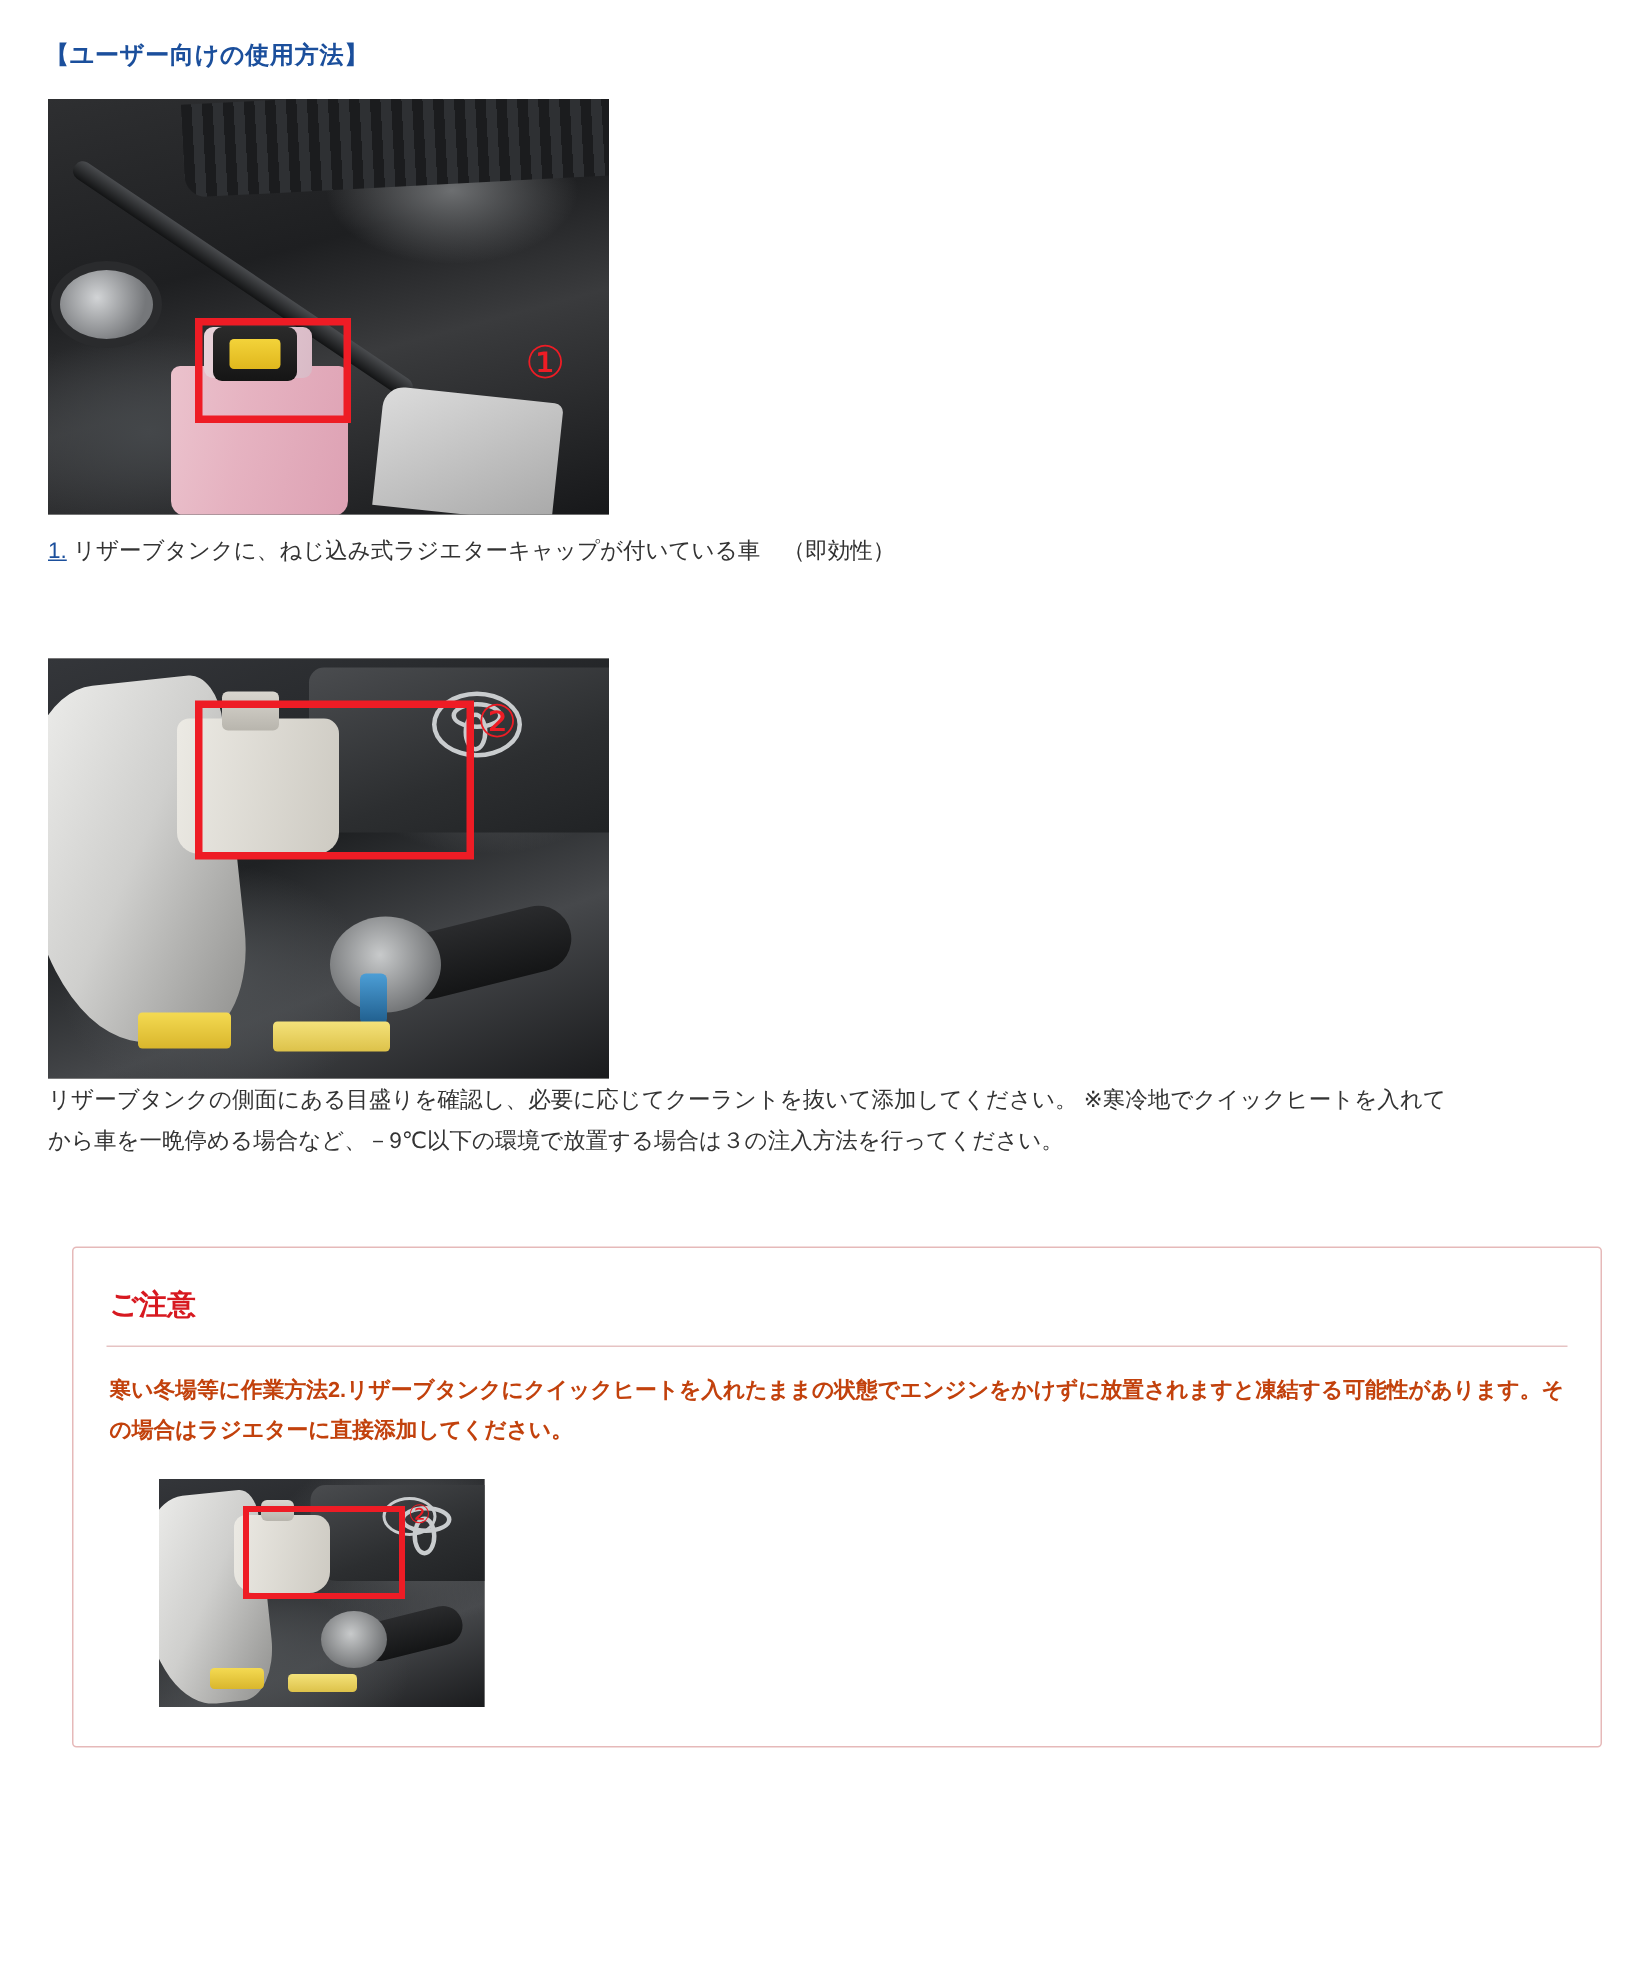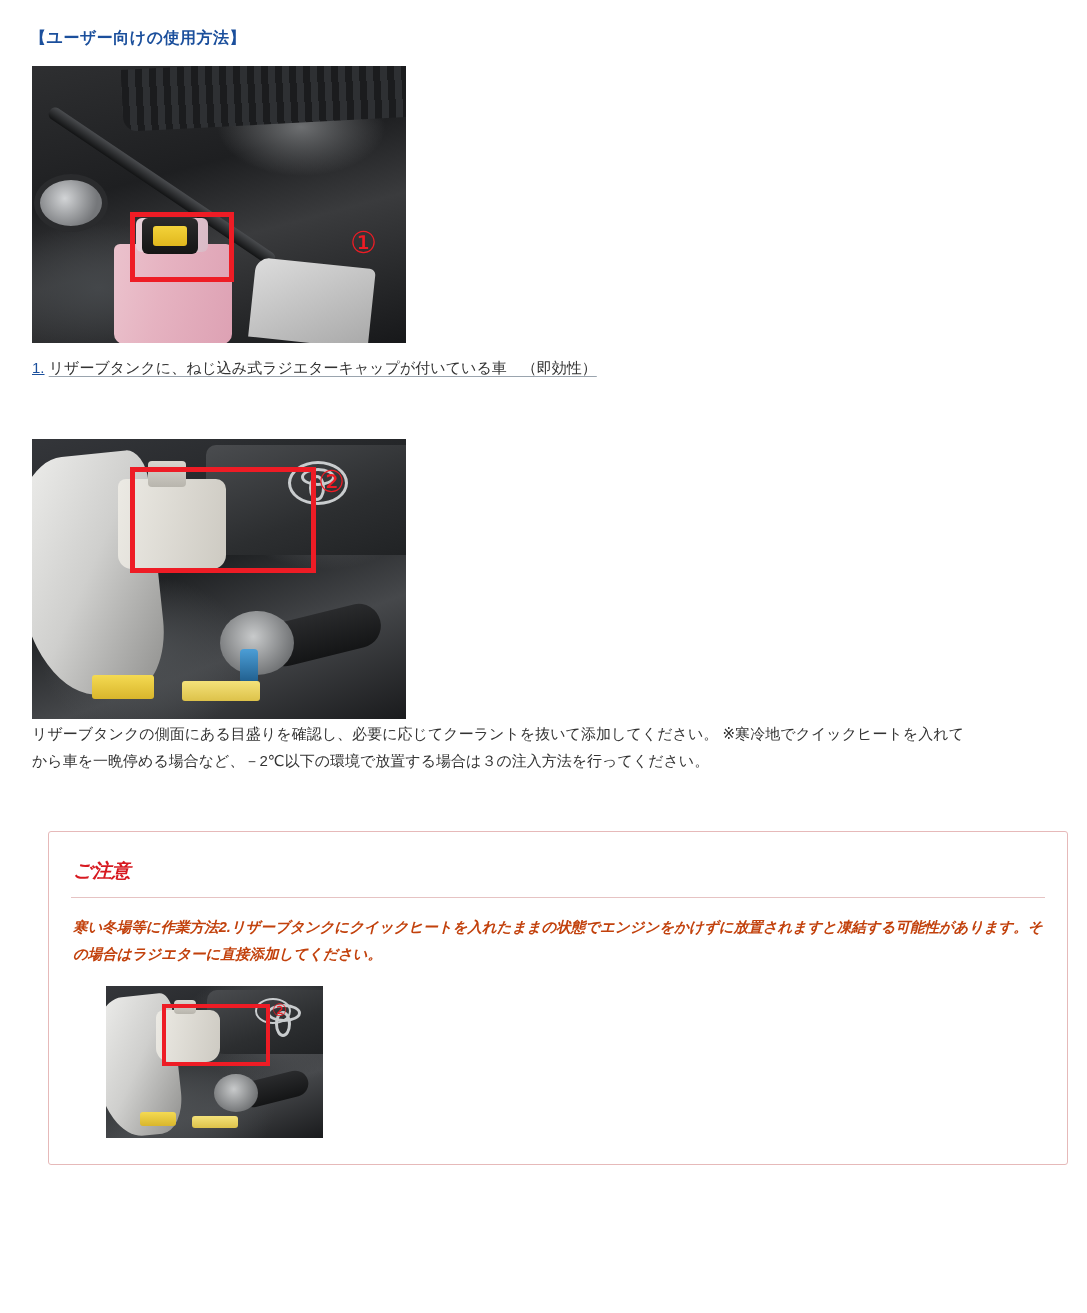--- a/index.html
+++ b/index.html
@@ -242,42 +242,40 @@
   .step-head {
     margin: 12px 0 0 2px;
     font-size: 15px;
     color: #333;
   }
   .step-head .num {
     color: #1b4f9c;
     text-decoration: underline;
   }
   .step-head .headline {
-    text-decoration: underline;
     text-decoration-color: #9aa4ae;
     text-underline-offset: 3px;
   }
   .para {
     margin: 2px 2px 0 2px;
     font-size: 15px;
     line-height: 1.78;
     text-align: justify;
     max-width: 1025px;
   }
   .gap-lg { height: 58px; }
 
   
   .caution {
     margin: 56px 18px 0 18px;
     border: 1px solid #e6b9b9;
     border-radius: 3px;
     padding: 18px 22px 26px 22px;
     box-sizing: border-box;
     width: 1020px;
-    font-style: italic;
   }
   .caution-title {
     color: #d71920;
     font-weight: bold;
     font-size: 19px;
     margin: 4px 0 10px 2px;
   }
   .caution-rule {
     border: 0;
     border-top: 1px solid #e6c3c3;
@@ -329,21 +327,21 @@
     <div class="tank-white-neck"></div>
     <div class="rad-hose"></div>
     <div class="alt-pulley"></div>
     <div class="blue-part"></div>
     <div class="yellow-tag"></div>
     <div class="yellow-tag2"></div>
     <div class="red-box rb2"></div>
     <div class="circ-num cn2">②</div>
   </div>
 
-  <div class="para">リザーブタンクの側面にある目盛りを確認し、必要に応じてクーラントを抜いて添加してください。 ※寒冷地でクイックヒートを入れてから車を一晩停める場合など、－2℃以下の環境で放置する場合は３の注入方法を行ってください。</div>
+  <div class="para">リザーブタンクの側面にある目盛りを確認し、必要に応じてクーラントを抜いて添加してください。 ※寒冷地でクイックヒートを入れてから車を一晩停める場合など、－9℃以下の環境で放置する場合は３の注入方法を行ってください。</div>
 
   <div class="caution">
     <div class="caution-title">ご注意</div>
     <hr class="caution-rule">
     <div class="caution-text">寒い冬場等に作業方法2.リザーブタンクにクイックヒートを入れたままの状態でエンジンをかけずに放置されますと凍結する可能性があります。その場合はラジエターに直接添加してください。</div>
 
     <div class="photo photo-3">
       <div class="bay bay-2"></div>
       <div class="headlight" style="left:-10px; top:10px; width:82px; height:140px;"></div>
       <div class="engine-cover" style="right:-6px; top:4px; width:122px; height:64px;"></div>

